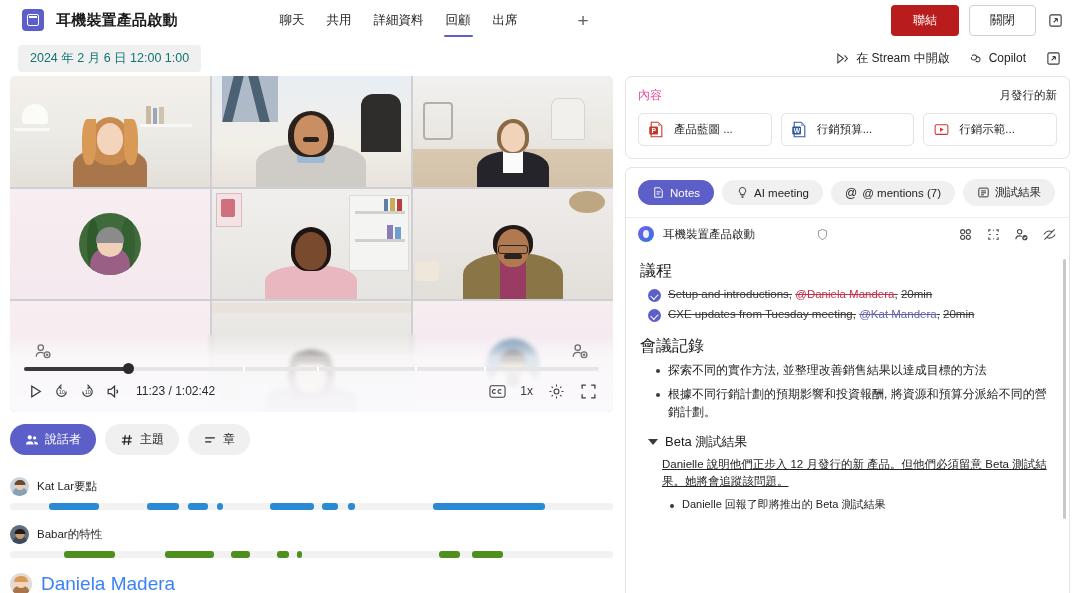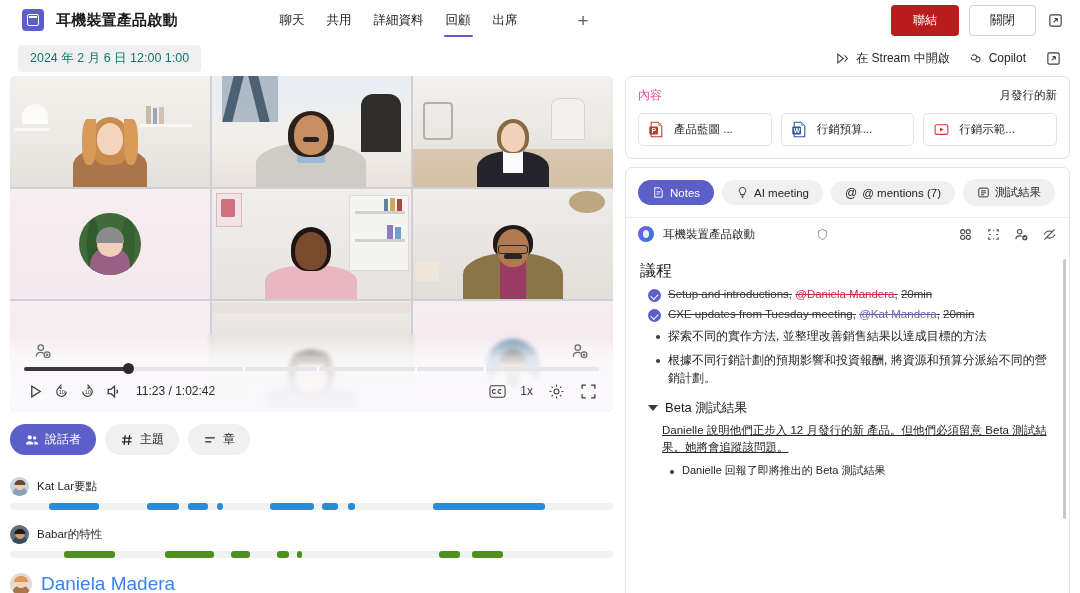--- a/index.html
+++ b/index.html
@@ -591,20 +591,21 @@
         </div>
         <div class="agenda-item">
           <span class="chk"></span>
           <span>
             <span class="strike">CXE updates from Tuesday meeting,</span>
             <span class="mention-blue">@Kat Mandera</span><span class="strike">,</span>
             <span class="strike">20min</span>
           </span>
         </div>
 
+        <div class="sec-title2">會議記錄</div>
         <ul class="bullets">
           <li>探索不同的實作方法, 並整理改善銷售結果以達成目標的方法</li>
           <li>根據不同行銷計劃的預期影響和投資報酬, 將資源和預算分派給不同的營銷計劃。</li>
         </ul>
 
         <div class="collapse-row">
           <span class="caret"></span>
           <span class="collapse-title">Beta 測試結果</span>
         </div>
         <div class="para">Danielle 說明他們正步入 12 月發行的新 產品。但他們必須留意 Beta 測試結果。她將會追蹤該問題。</div>

